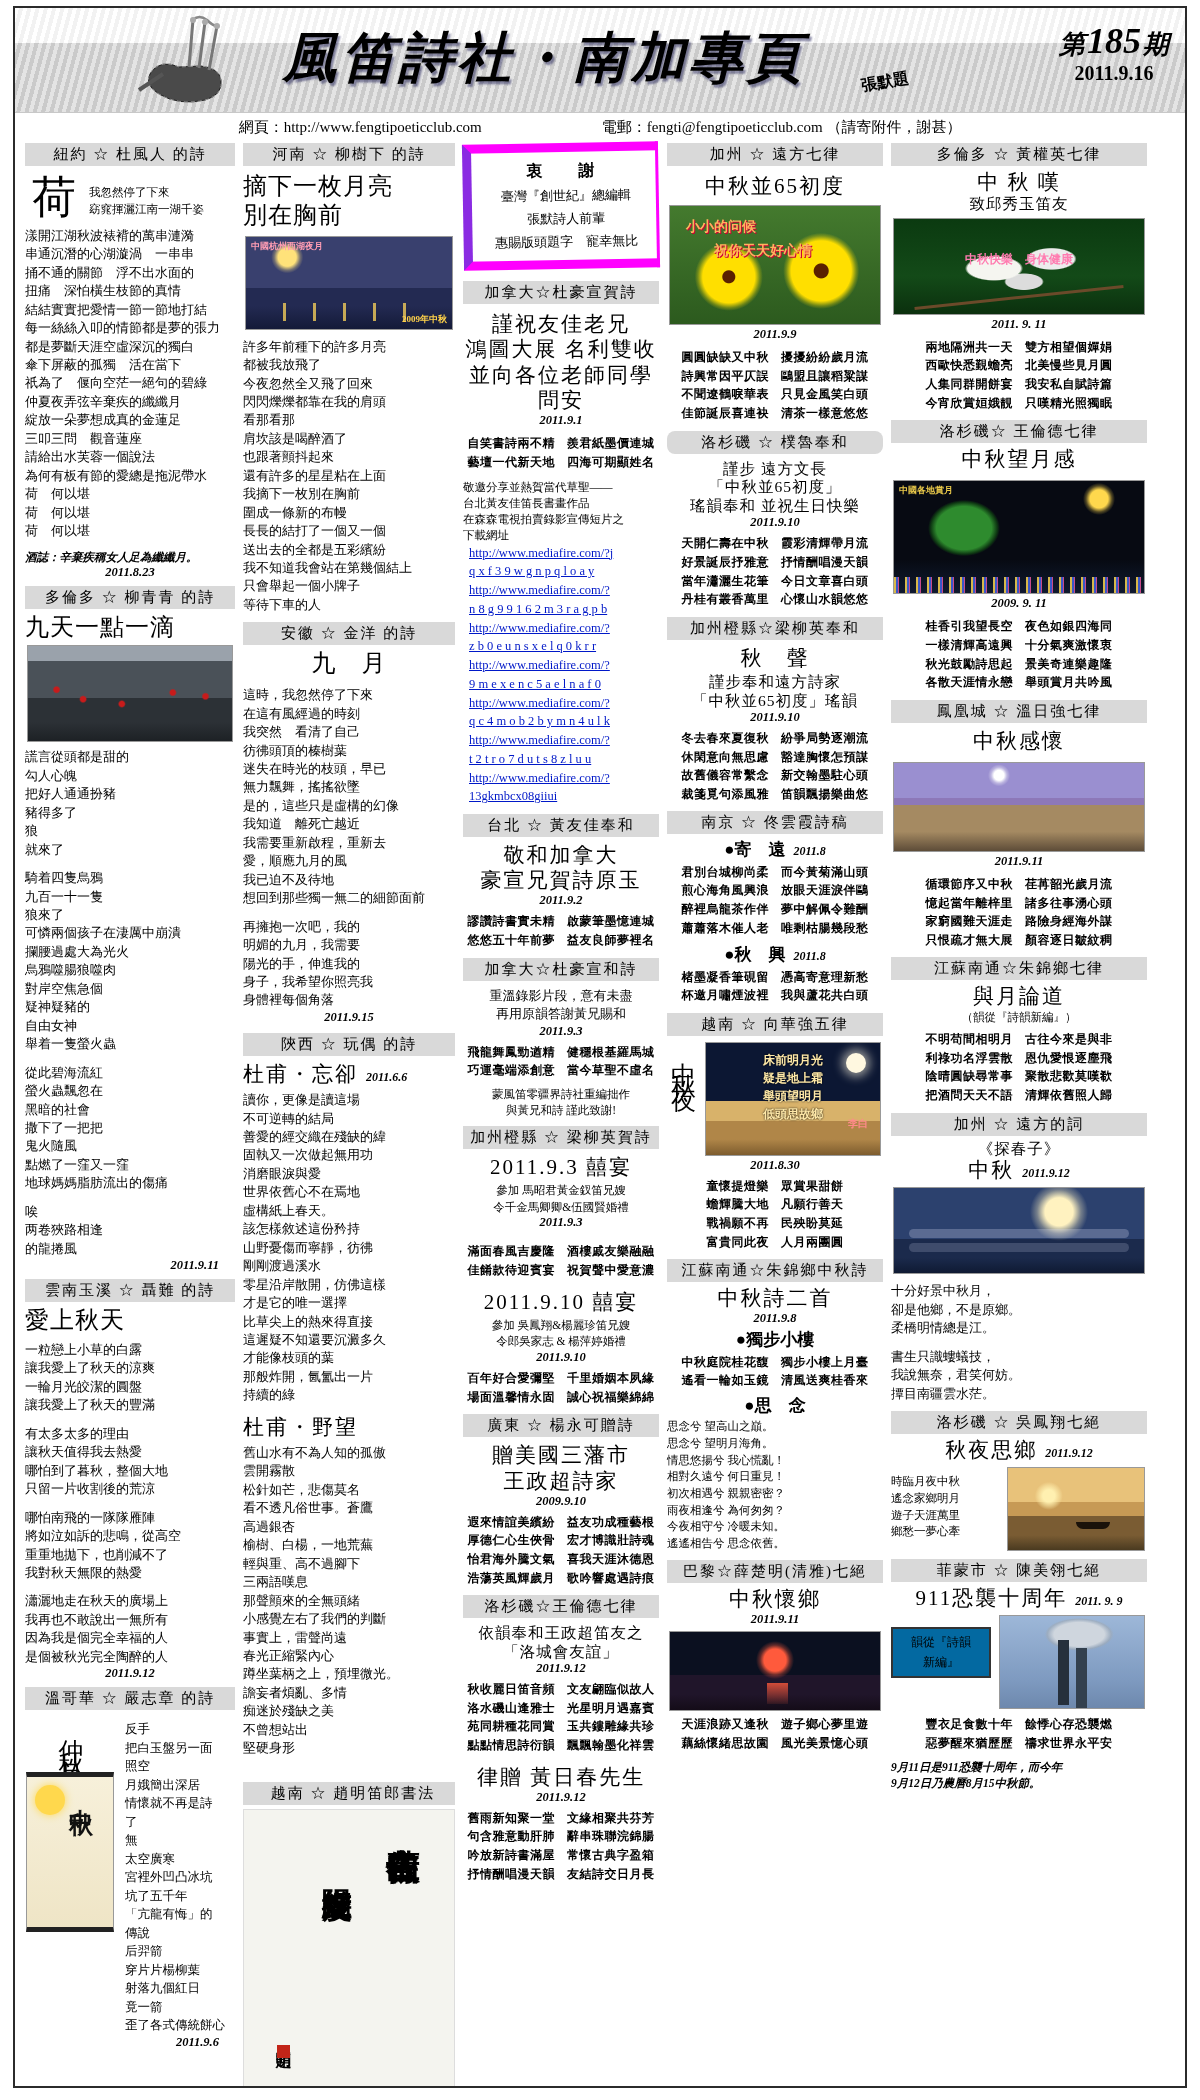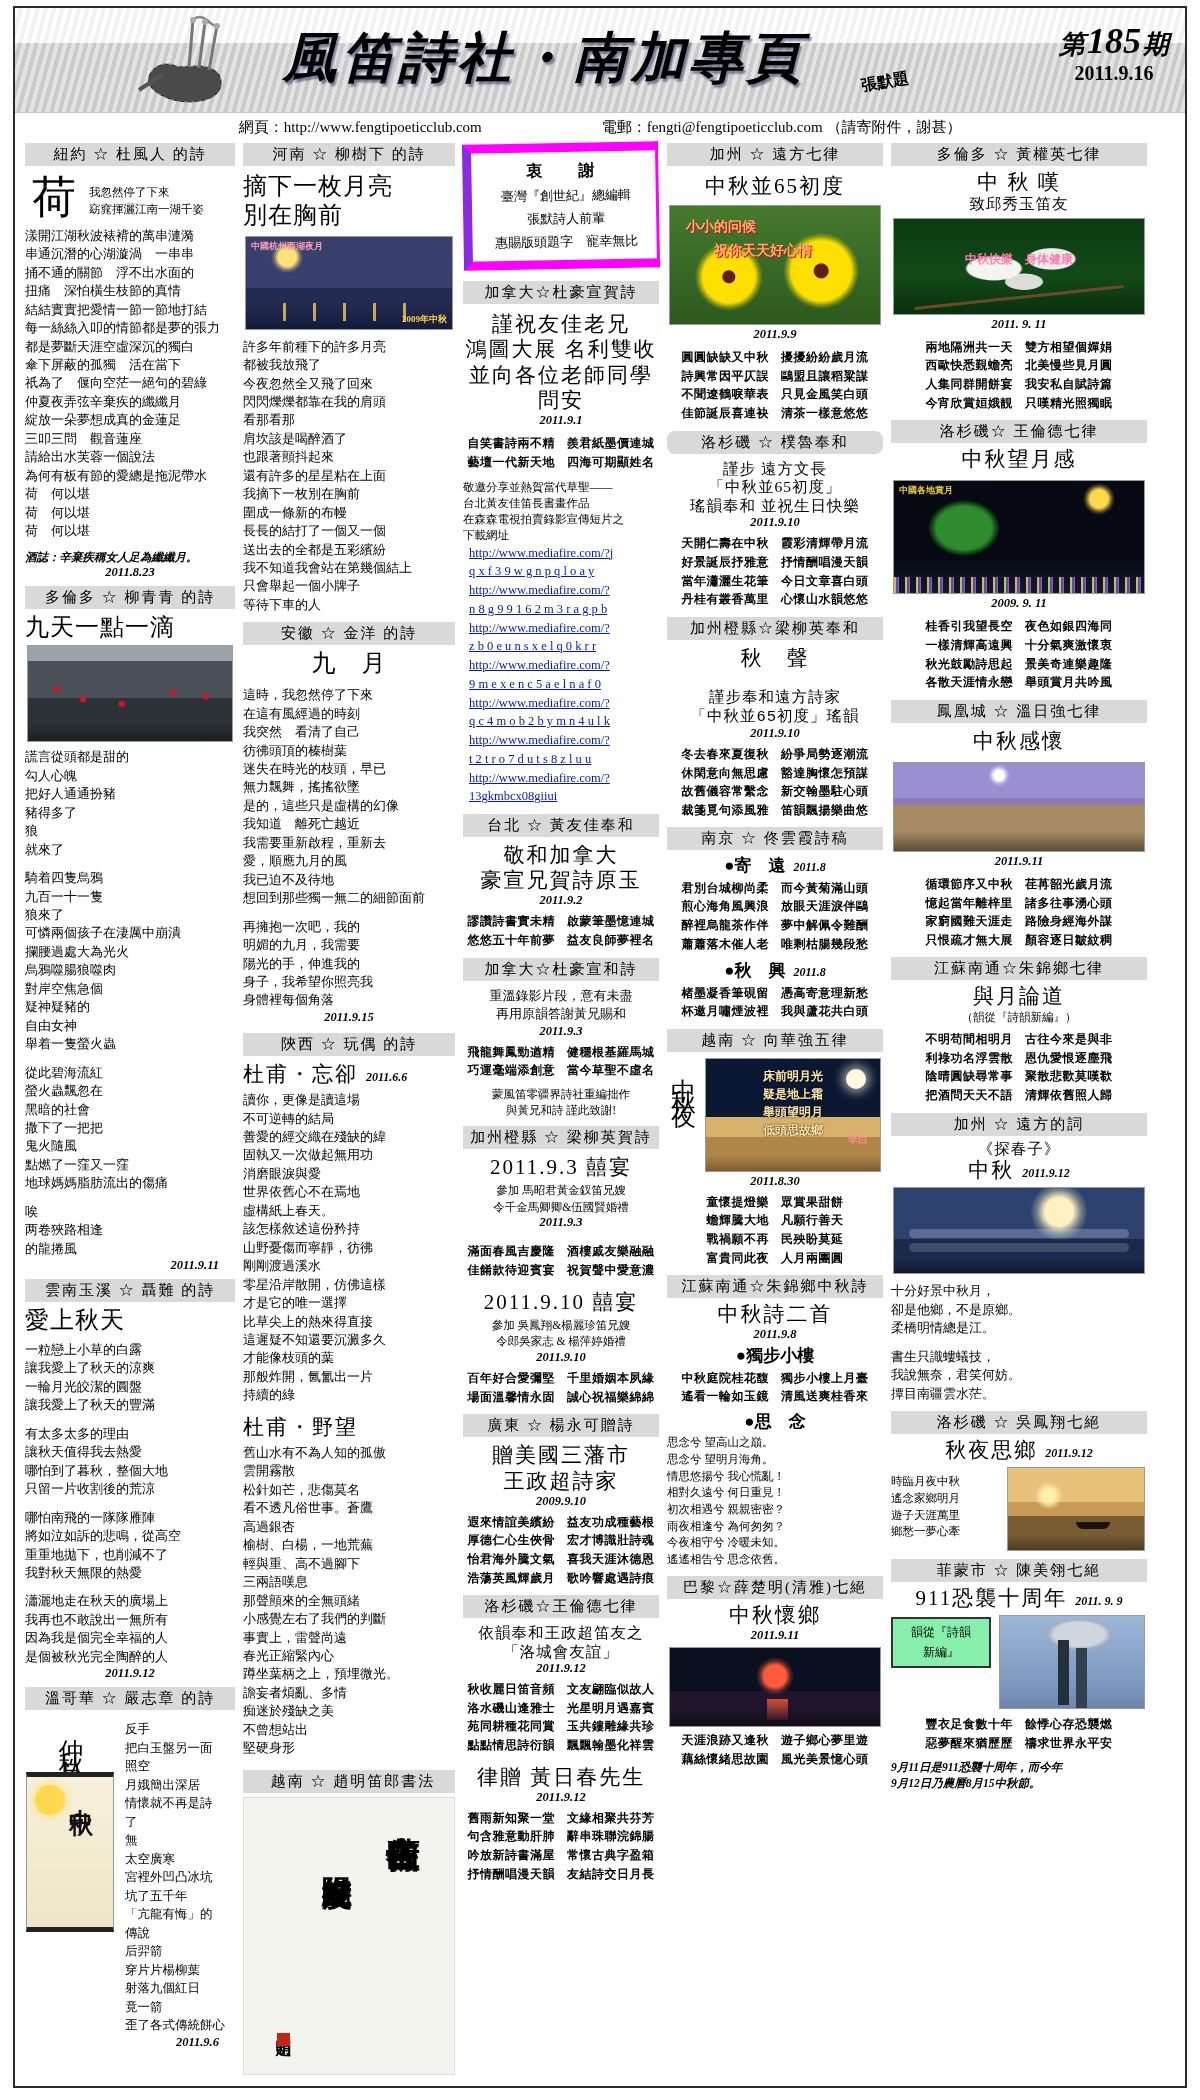--- a/index.html
+++ b/index.html
@@ -41,21 +41,21 @@
   .verse{font-size:12px;font-weight:bold;line-height:1.55;letter-spacing:.5px}
   .vrow{display:flex;justify-content:center;gap:12px;white-space:nowrap}
   .note{font-size:11.5px;line-height:1.4}
   .it{font-style:italic;font-weight:bold}
   .links{font-size:12.5px;color:#0018c8;line-height:1.5;word-break:break-all;padding-left:6px}
   .link{text-decoration:underline;cursor:pointer}
   .mbox{border:3px solid #ff00ff;border-top-width:9px;border-bottom-width:9px;border-left:9px solid #8a2be2;
     transform:rotate(-1deg);padding:5px 2px 7px 6px;background:#fff}
   .mline{text-align:center;font-size:13px;line-height:1.75}
   .m0{font-size:16px;letter-spacing:10px;font-weight:bold}
-  .sbox{border:2px solid #333;padding:4px 2px;font-size:12px;text-align:center;line-height:1.6;margin-top:2px;background:#86efac}
+  .sbox{border:2px solid #333;padding:4px 2px;font-size:12px;text-align:center;line-height:1.6;margin-top:12px;background:#0369a1}
   .flexrow{display:flex;gap:6px;align-items:flex-start}
   .vtwrap{display:flex;gap:10px}
   .vtleft{flex:0 0 auto;display:flex;flex-direction:column;align-items:center;width:90px}
   .vtitle{writing-mode:vertical-rl;font-size:25px;letter-spacing:12px;line-height:1.15}
   .vtlines{font-size:12.5px;line-height:1.48;flex:1}
   .callig{height:252px;background:#f4f4ef;border:1px solid #ddd;display:flex;justify-content:space-evenly;padding:12px 6px;margin-top:4px}
   .cv{writing-mode:vertical-rl;font-size:34px;font-weight:bold}
   .cv2{margin-top:44px;font-size:30px}
   .csigwrap{display:flex;flex-direction:column;align-items:center;justify-content:flex-end;padding-bottom:16px}
   .csig{writing-mode:vertical-rl;font-size:16px;font-weight:bold}
@@ -363,21 +363,21 @@
           <div>那聲顫來的全無頭緒</div>
           <div>小感覺左右了我們的判斷</div>
           <div>事實上，雷聲尚遠</div>
           <div>春光正縮緊內心</div>
           <div>蹲坐葉柄之上，預埋微光。</div>
           <div>譫妄者煩亂、多情</div>
           <div>痴迷於殘缺之美</div>
           <div>不曾想站出</div>
           <div>堅硬身形</div>
         </div>
-        <div class="h" style="margin-top: 12px; padding-left: 8px;">越南 ☆ 趙明笛郎書法</div>
+        <div class="h" style="margin-top: 24px; padding-left: 8px;">越南 ☆ 趙明笛郎書法</div>
         <div class="callig">
           <div class="csigwrap">
             <div class="csig">趙明</div>
             <div class="cseal"></div>
           </div>
           <div class="cv cv2">幾度夕陽紅</div>
           <div class="cv">青山依舊在</div>
         </div>
       </div>
       <div class="col c2">
@@ -610,21 +610,21 @@
             <span>當年瀟灑生花筆</span>
             <span>今日文章喜白頭</span>
           </div>
           <div class="vrow">
             <span>丹桂有叢香萬里</span>
             <span>心懷山水韻悠悠</span>
           </div>
         </div>
         <div class="h" style="margin-top: 8px;">加州橙縣☆梁柳英奉和</div>
         <div class="title t-md2" style="margin-top: 6px;"><span>秋　聲</span></div>
-        <div class="title t-md" style="margin-top: 18px; font-family: Liberation Mono, monospace;">
+        <div class="title t-md" style="margin-top: 2px;">
           <div>謹步奉和遠方詩家</div>
           <div>「中秋並65初度」瑤韻</div>
         </div>
         <div class="date">2011.9.10</div>
         <div class="verse" style="margin-top: 4px;">
           <div class="vrow">
             <span>冬去春來夏復秋</span>
             <span>紛爭局勢逐潮流</span>
           </div>
           <div class="vrow">

